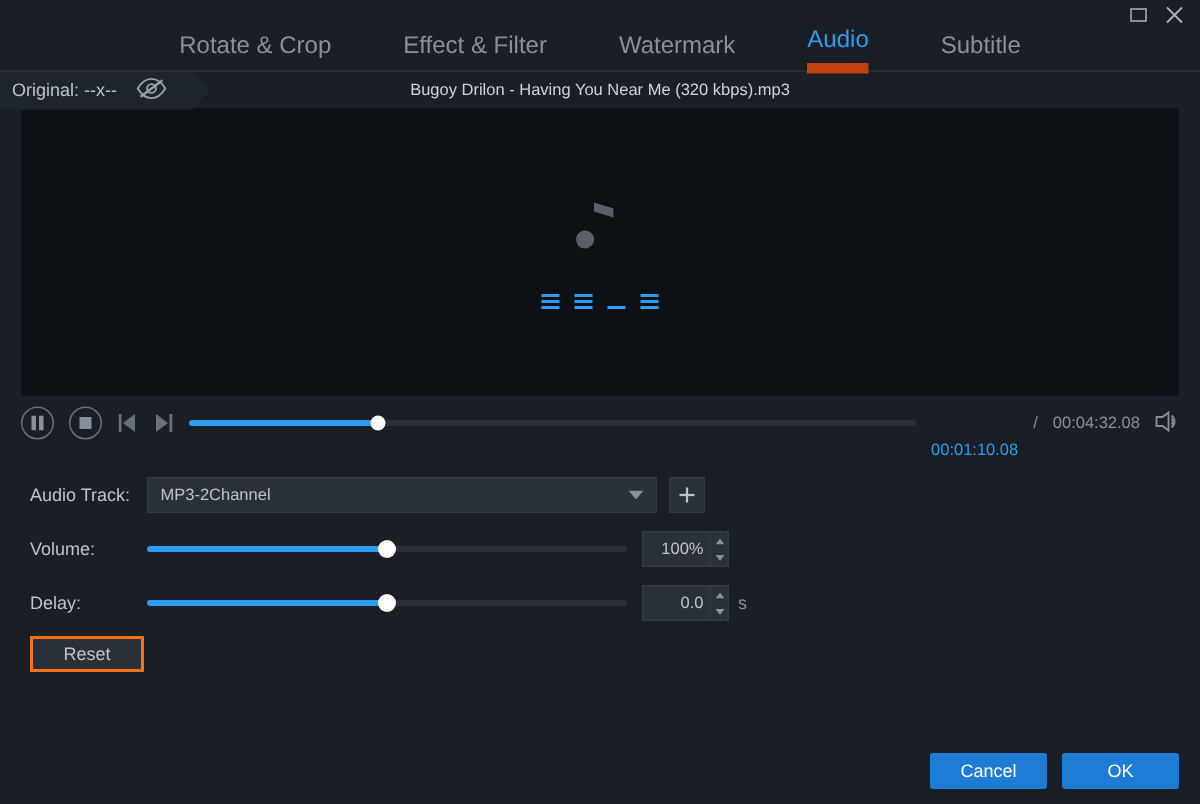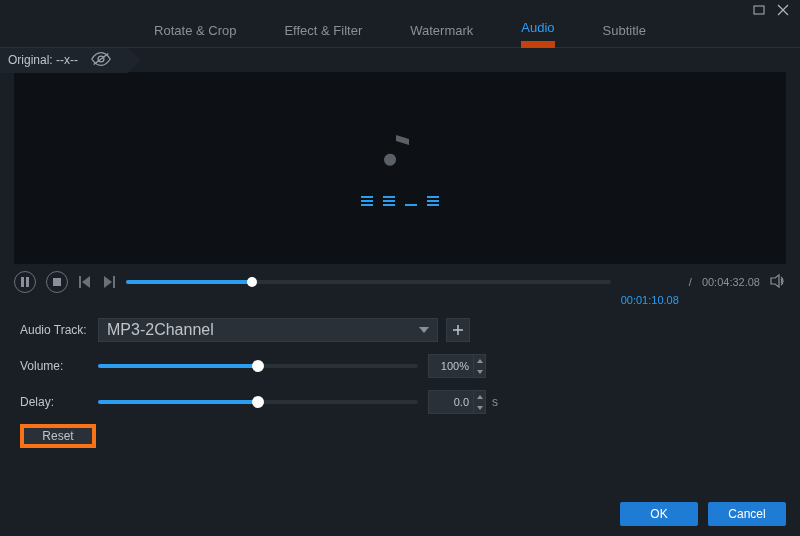--- a/index.html
+++ b/index.html
@@ -3,21 +3,21 @@
 <meta charset="utf-8">
 <style>
   * { box-sizing: border-box; margin: 0; padding: 0; font-family: "Segoe UI", Arial, sans-serif; }
   body { width: 800px; height: 536px; background: #1a1f26; color: #c0c4c8; font-size: 12px; overflow: hidden; }
 
   .titlebar { height: 20px; display: flex; justify-content: flex-end; align-items: center; padding-right: 10px; gap: 10px; }
   .win-btn { width: 14px; height: 14px; display: flex; align-items: center; justify-content: center; cursor: pointer; color: #aeb3b8; }
   .win-btn svg { width: 12px; height: 12px; }
 
   .tabs { height: 28px; display: flex; justify-content: center; align-items: center; gap: 48px; border-bottom: 1px solid #2a3038; position: relative; }
-  .tab { color: #8a9099; cursor: pointer; padding-bottom: 6px; font-size: 13px; }
+  .tab { color: #8a9099; cursor: pointer; padding-bottom: 6px; font-size: 16px; }
   .tab.active { color: #2d9df0; border-bottom: 7px solid #c2410c; }
 
   .infobar { height: 24px; position: relative; display: flex; align-items: center; text-align: right; }
   .infobar-left { background: #1e242c; padding: 3px 16px 3px 8px; display: flex; align-items: center; gap: 12px; position: relative; }
   .infobar-left::after { content: ""; position: absolute; right: -12px; top: 0; bottom: 0; width: 0; border-left: 12px solid #1e242c; border-top: 12px solid transparent; border-bottom: 12px solid transparent; }
   .infobar-right { background: #1e242c; padding: 3px 8px 3px 16px; position: absolute; right: 0; }
   .infobar-right::before { content: ""; position: absolute; left: -12px; top: 0; bottom: 0; width: 0; border-right: 12px solid #1e242c; border-top: 12px solid transparent; border-bottom: 12px solid transparent; }
   .infobar-center { position: absolute; left: 50%; transform: translateX(-50%); color: #cfd4d8; font-size: 11px; }
   .eye-icon svg { width: 22px; height: 16px; }
 
@@ -37,32 +37,32 @@
   .timeline-fill { position: absolute; left: 0; top: 0; bottom: 0; background: #2d9df0; border-radius: 2px; }
   .timeline-thumb { position: absolute; top: 50%; transform: translate(-50%, -50%); width: 10px; height: 10px; background: #fff; border-radius: 50%; }
   .time-cur { color: #2d9df0; font-size: 11px; margin-top: 36px; }
   .time-dur { color: #8a9099; font-size: 11px; }
   .vol-icon { color: #8a9099; cursor: pointer; }
   .vol-icon svg { width: 16px; height: 16px; }
 
   .controls { padding: 14px 20px; }
   .row { display: flex; align-items: center; height: 32px; margin-bottom: 4px; }
   .row-label { width: 78px; color: #c0c4c8; font-size: 12px; }
-  .select { flex: 0 0 340px; height: 24px; background: #2a3038; border: 1px solid #343a42; color: #c0c4c8; padding: 0 8px; display: flex; align-items: center; justify-content: space-between; cursor: pointer; font-size: 16px; }
+  .select { flex: 0 0 340px; height: 24px; background: #2a3038; border: 1px solid #343a42; color: #c0c4c8; padding: 0 8px; display: flex; align-items: center; justify-content: space-between; cursor: pointer; font-size: 11px; }
   .add-btn { width: 24px; height: 24px; background: #2a3038; border: 1px solid #343a42; margin-left: 8px; display: flex; align-items: center; justify-content: center; cursor: pointer; color: #c0c4c8; }
   .slider { flex: 0 0 320px; height: 4px; background: #2a3038; position: relative; border-radius: 2px; cursor: pointer; margin-right: 10px; }
   .slider-fill { position: absolute; left: 0; top: 0; bottom: 0; background: #2d9df0; border-radius: 2px; }
   .slider-thumb { position: absolute; top: 50%; transform: translate(-50%, -50%); width: 12px; height: 12px; background: #fff; border-radius: 50%; }
   .num-box { width: 46px; height: 24px; background: #2a3038; border: 1px solid #343a42; color: #c0c4c8; display: flex; align-items: center; justify-content: flex-end; padding-right: 4px; font-size: 11px; }
   .spin { width: 12px; height: 24px; display: flex; flex-direction: column; border: 1px solid #343a42; border-left: none; background: #2a3038; }
   .spin-btn { flex: 1; display: flex; align-items: center; justify-content: center; cursor: pointer; color: #8a9099; }
   .spin-btn svg { width: 6px; height: 4px; }
   .unit { margin-left: 6px; color: #8a9099; font-size: 12px; }
 
-  .reset-btn { width: 76px; height: 24px; background: #2a3038; border: 4px solid #f97316; color: #c0c4c8; display: flex; align-items: center; justify-content: center; cursor: pointer; font-size: 12px; margin-top: 6px; }
+  .reset-btn { width: 76px; height: 24px; background: #2a3038; border: 2px solid #f97316; color: #c0c4c8; display: flex; align-items: center; justify-content: center; cursor: pointer; font-size: 12px; margin-top: 6px; }
 
   .footer { position: absolute; bottom: 10px; right: 14px; display: flex; gap: 10px; }
   .f-btn { width: 78px; height: 24px; background: #1e7cd4; color: #fff; display: flex; align-items: center; justify-content: center; cursor: pointer; font-size: 12px; border-radius: 2px; }
 </style>
 </head>
 <body>
 
 <div class="titlebar">
   <div class="win-btn">
     <svg viewBox="0 0 12 12">
@@ -89,20 +89,21 @@
   <div class="infobar-left">
     <span>Original: --x--</span>
     <span class="eye-icon">
       <svg viewBox="0 0 24 16">
         <path d="M2 8 C5 3 9 1 12 1 C15 1 19 3 22 8 C19 13 15 15 12 15 C9 15 5 13 2 8 Z" fill="none" stroke="#9aa0a6" stroke-width="1.4"></path>
         <circle cx="12" cy="8" r="3.2" fill="none" stroke="#9aa0a6" stroke-width="1.4"></circle>
         <line x1="4" y1="14" x2="20" y2="2" stroke="#9aa0a6" stroke-width="1.6"></line>
       </svg>
     </span>
   </div>
+  <div class="infobar-center">Bugoy Drilon - Having You Near Me (320 kbps).mp3</div>
 </div>
 
 <div class="preview">
   <div class="music-note">
     <svg viewBox="0 0 34 40">
         <path d="M13 4 L13 28 A6 6 0 1 1 9 23 A6 6 0 0 1 13 28 L13 4 L26 8 L26 14 L13 10 Z" fill="#5a6068"></path>
       </svg>
   </div>
   <div class="eq-bars">
     <div class="eq-bar">
@@ -223,15 +224,15 @@
           </svg>
         </div>
     </div>
     <span class="unit">s</span>
   </div>
 
   <div class="reset-btn">Reset</div>
 </div>
 
 <div class="footer">
+  <div class="f-btn">Cancel</div>
   <div class="f-btn">OK</div>
-  <div class="f-btn">Cancel</div>
 </div>
 
 </body></html>

